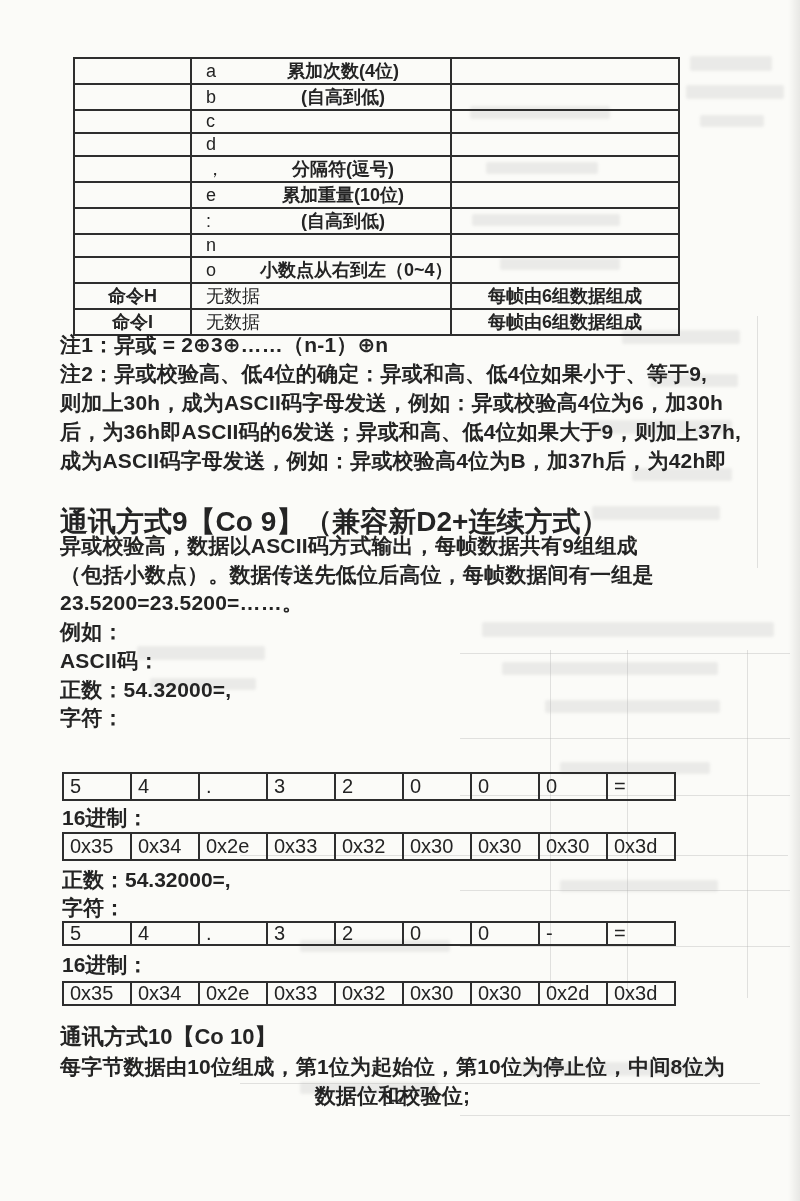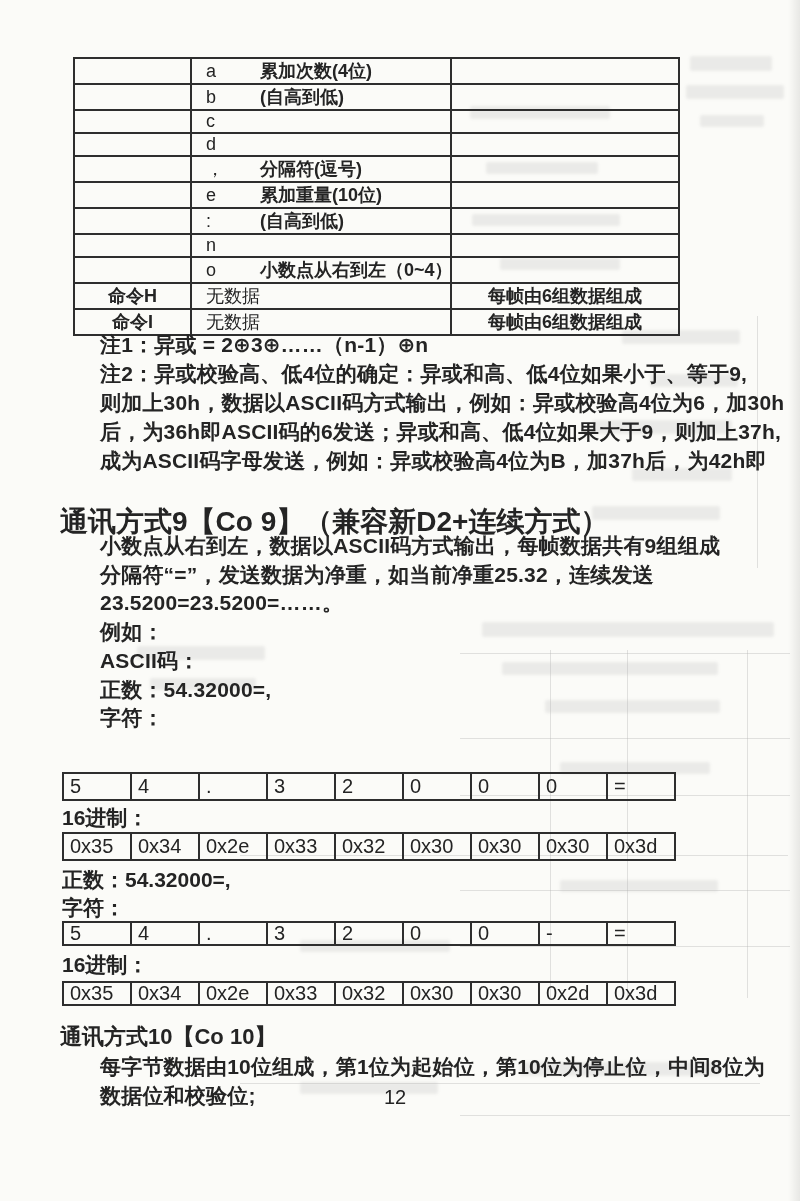--- a/index.html
+++ b/index.html
@@ -18,31 +18,31 @@
   
   .cmd{
     position:absolute;left:73px;top:57px;z-index:1;
     border-collapse:collapse;table-layout:fixed;width:605px;
     font-size:18px;
   }
   .cmd td{border:2px solid #2e2e2e;height:20px;padding:0;vertical-align:middle;overflow:hidden;}
   .cmd .c1{text-align:center;font-weight:700;}
   .cmd .c2x{display:flex;align-items:center;}
   .cmd .key{flex:0 0 auto;min-width:54px;padding-left:14px;font-size:18px;white-space:nowrap;}
-  .cmd .desc{flex:1;text-align:left;padding-right:24px;font-weight:700;white-space:nowrap;}
+  .cmd .desc{flex:1;text-align:center;padding-right:24px;font-weight:700;white-space:nowrap;}
   .cmd .c3{text-align:center;font-weight:700;}
   
   .tb{position:absolute;left:60px;z-index:1;white-space:nowrap;}
-  .tb .line{font-size:21px;font-weight:700;letter-spacing:0.2px;margin-left:40px;}
+  .tb .line{font-size:21px;font-weight:700;letter-spacing:0.2px;}
   .notes{top:330px;}   .notes .line{line-height:29px;}
   .co9h{top:503px;font-size:28px;font-weight:700;}
   .co9p{top:532px;}    .co9p .line{line-height:28.7px;}
   .lab{position:absolute;left:62px;z-index:1;font-size:21px;font-weight:700;white-space:nowrap;}
   .co10h{top:1022px;font-size:22px;font-weight:700;}
-  .co10p{top:1053px;}  .co10p .line{line-height:28.5px;}
+  .co10p{top:1053px;}  .co10p .line{line-height:28.5px;text-align:center;}
   
   .ex{
     position:absolute;left:62px;width:610px;z-index:1;
     display:flex;border:2px solid #2e2e2e;background:transparent;
   }
   .ex .cell{
     flex:1 1 0;border-right:2px solid #2e2e2e;
     font-size:20px;padding-left:6px;white-space:nowrap;overflow:hidden;
   }
   .ex .cell:last-child{border-right:none;}
@@ -210,30 +210,30 @@
           </div>
         </td>
         <td class="c3">每帧由6组数据组成</td>
       </tr>
       </tbody>
   </table>
 
   <div class="tb notes">
       <div class="line">注1：异或 = 2⊕3⊕……（n-1）⊕n</div>
       <div class="line">注2：异或校验高、低4位的确定：异或和高、低4位如果小于、等于9,</div>
-      <div class="line">则加上30h，数据以ASCII码方式输出，例如：异或校验高4位为6，加30h</div>
+      <div class="line">则加上30h，成为ASCII码字母发送，例如：异或校验高4位为6，加30h</div>
       <div class="line">后，为36h即ASCII码的6发送；异或和高、低4位如果大于9，则加上37h,</div>
       <div class="line">成为ASCII码字母发送，例如：异或校验高4位为B，加37h后，为42h即</div>
     </div>
 
   <div class="tb co9h">通讯方式9【Co 9】（兼容新D2+连续方式）</div>
 
   <div class="tb co9p">
-      <div class="line">小数点从右到左，数据以ASCII码方式输出，每帧数据共有9组组成</div>
-      <div class="line">分隔符“=”，发送数据为净重，如当前净重25.32，连续发送</div>
+      <div class="line">异或校验高，数据以ASCII码方式输出，每帧数据共有9组组成</div>
+      <div class="line">（包括小数点）。数据传送先低位后高位，每帧数据间有一组是</div>
       <div class="line">23.5200=23.5200=……。</div>
       <div class="line">例如：</div>
       <div class="line">ASCII码：</div>
       <div class="line">正数：54.32000=,</div>
       <div class="line">字符：</div>
     </div>
 
   <div class="ex tall" style="top:772px">
       <span class="cell">5</span>
       <span class="cell">4</span>

